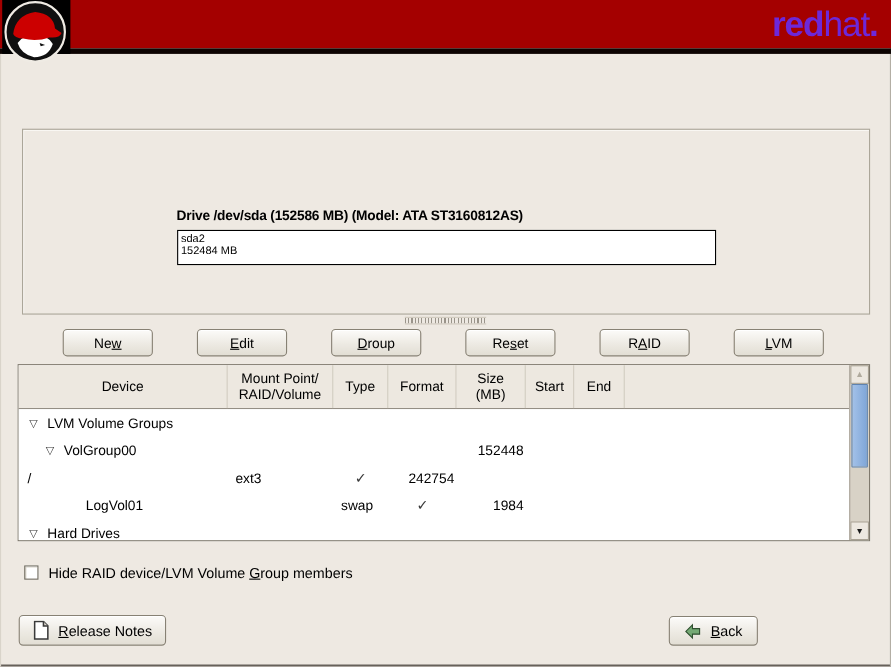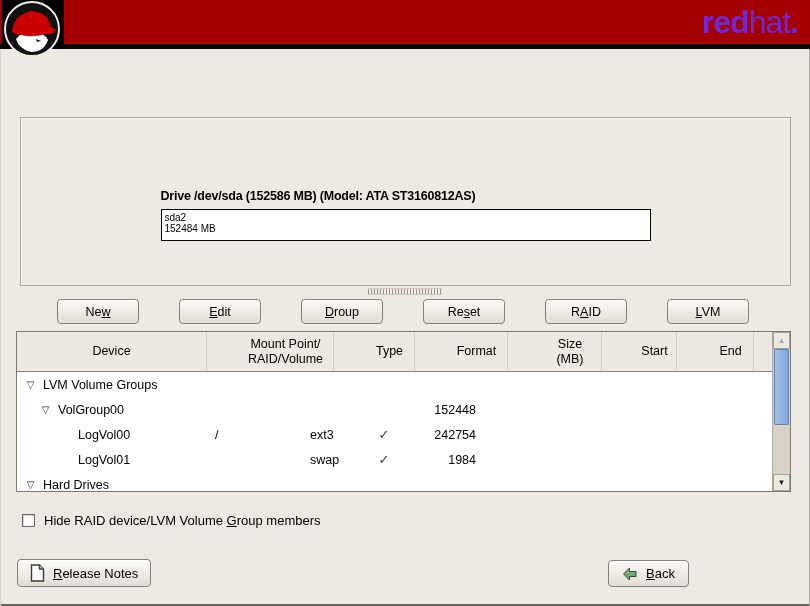--- a/index.html
+++ b/index.html
@@ -37,21 +37,21 @@
   .btn { min-width:82px; height:25px; padding:0 23px; font-family:inherit; font-size:12.5px; color:#000;
          background:linear-gradient(#fcfbf9,#edeae3 55%,#e2ded4); border:1px solid #878174; border-radius:4px;
          box-shadow:inset 0 1px 0 #fff; cursor:pointer; }
   .u { text-decoration:underline; }
 
   
   .table { position:absolute; left:16px; top:331px; width:775px; height:161px;
            border:1px solid #7f796d; background:#fff; }
   .thead { position:absolute; left:0; top:0; right:18px; height:40px; background:#EDE8E0;
            border-bottom:1px solid #8a847a; display:grid;
-           grid-template-columns:190px 96px 50px 62px 63px 44px 46px 1fr;gap:31px; }
+           grid-template-columns:190px 96px 50px 62px 63px 44px 46px 1fr; }
   .th { display:flex; flex-direction:column; align-items:center; justify-content:center;
         font-size:12.5px; line-height:15px; border-right:1px solid #d2ccc1; cursor:default; }
   .th:last-child { border-right:none; }
   .tbody { position:absolute; left:0; top:40px; right:18px; bottom:0; overflow:hidden; background:#fff; }
   .trow { height:25px; display:grid; grid-template-columns:190px 96px 50px 62px 63px 44px 46px 1fr;
           align-items:center; cursor:default; }
   .c { overflow:hidden; white-space:nowrap; }
   .dev { display:flex; align-items:center; }
   .exp { width:13px; margin-right:6px; text-align:center; font-size:10px; color:#333; flex:0 0 13px; cursor:pointer; }
   .lvl0 .dev { padding-left:7px; }
@@ -174,24 +174,20 @@
           </div>
         <div class="c mnt"></div>
         <div class="c typ"></div>
         <div class="c fmt"></div>
         <div class="c siz">152448</div>
         <div class="c"></div>
         <div class="c"></div>
         <div class="c"></div>
       </div>
       <div class="trow lvl2">
-        <div class="c dev">
-            <span class="exp"></span>
-            <span>LogVol00</span>
-          </div>
         <div class="c mnt">/</div>
         <div class="c typ">ext3</div>
         <div class="c fmt">✓</div>
         <div class="c siz">242754</div>
         <div class="c"></div>
         <div class="c"></div>
         <div class="c"></div>
       </div>
       <div class="trow lvl2">
         <div class="c dev">

